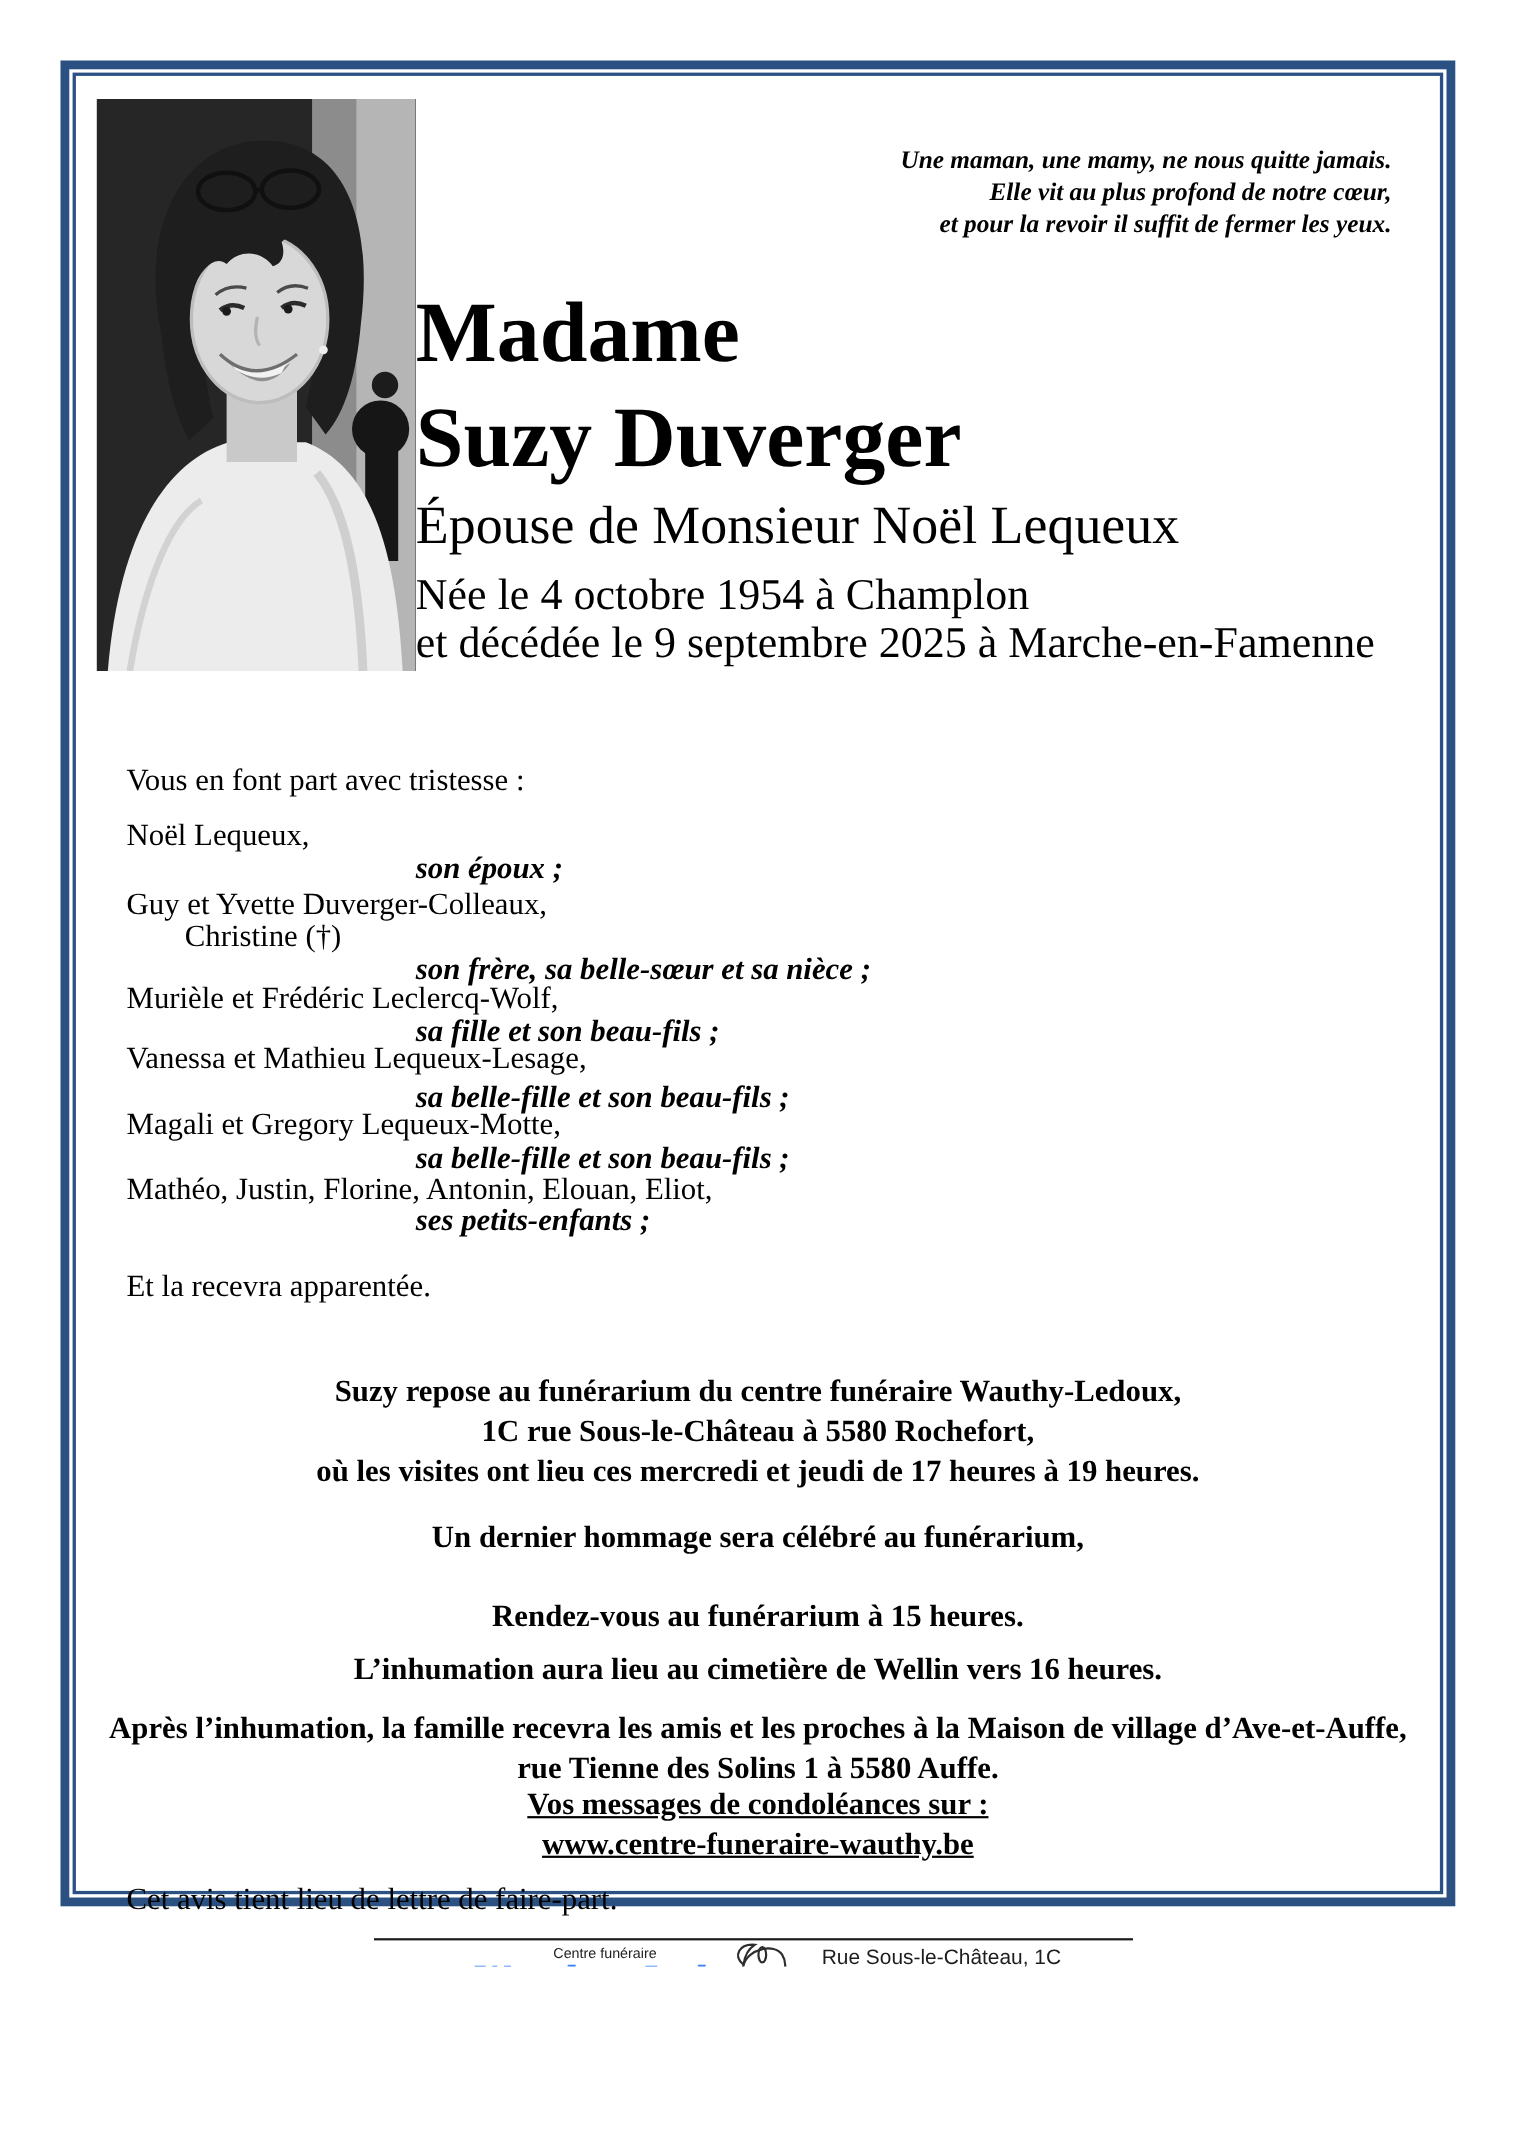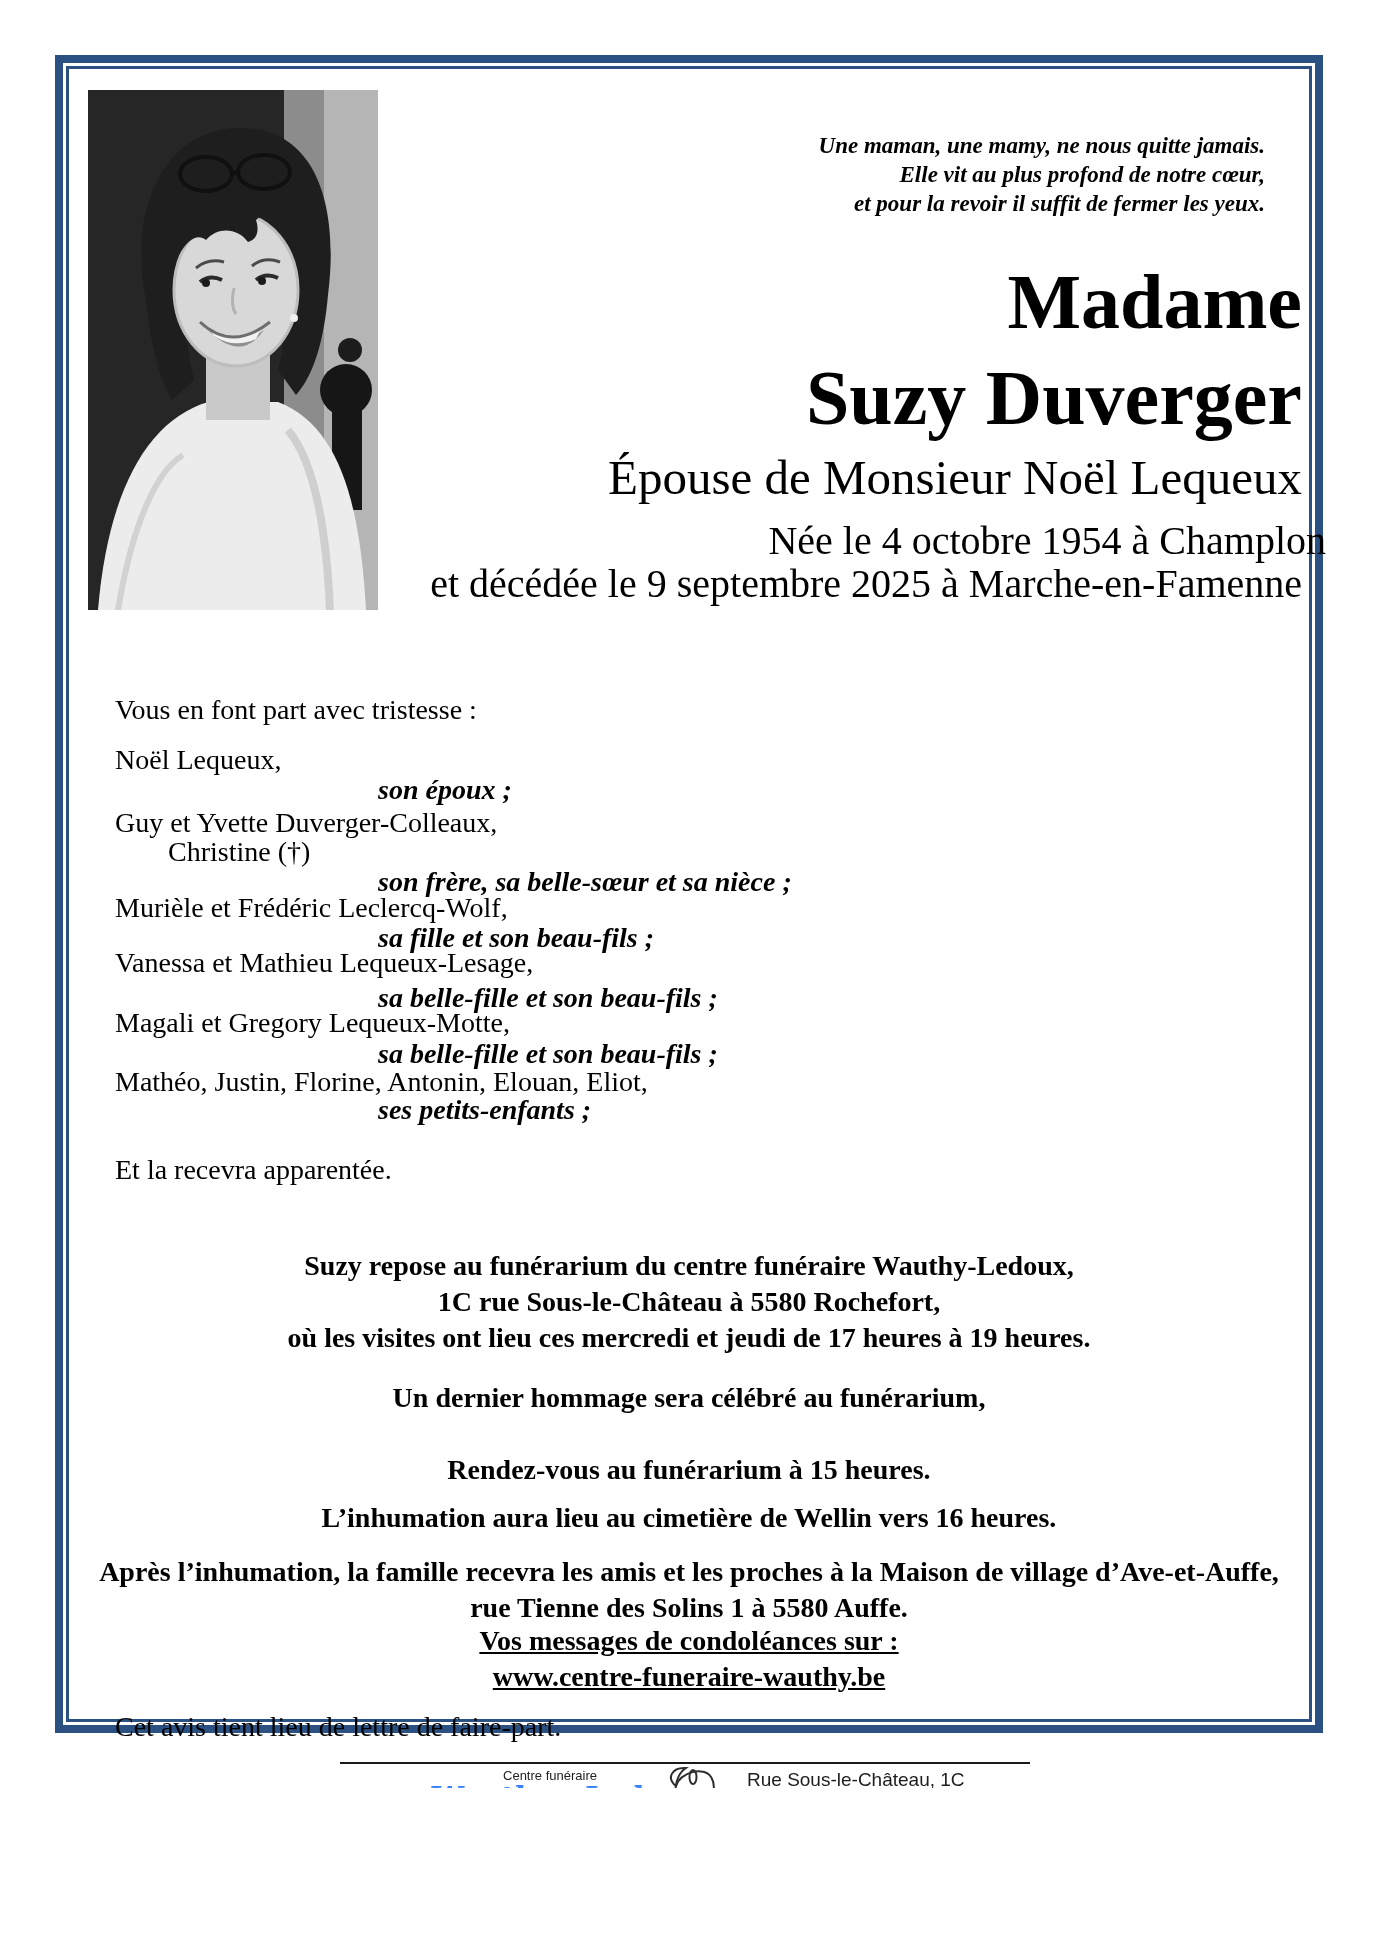--- a/index.html
+++ b/index.html
@@ -27,25 +27,25 @@
     overflow:hidden;background:#2a2a2a;
   }
   
   .quote{
     left:378px;right:113px;top:131px;
     text-align:right;
     font-size:23px;line-height:29px;
     font-weight:bold;font-style:italic;
   }
   
-  .hdr{left:390px;width:912px;text-align:right;}
+  .hdr{left:378px;width:912px;text-align:left;}
   .hdr-title{top:259px;font-size:78px;font-weight:bold;line-height:1.1;}
   .hdr-name{top:355px;font-size:78px;font-weight:bold;line-height:1.1;}
   .hdr-spouse{top:450px;font-size:49px;line-height:1.15;}
-  .hdr-born{top:518px;font-size:40px;line-height:1.15;margin-left:24px;}
+  .hdr-born{top:518px;font-size:40px;line-height:1.15;}
   .hdr-died{top:561px;font-size:40px;line-height:1.15;}
   
   .body-line{left:115px;font-size:28px;line-height:34px;}
   .indent{left:168px;}
   .relation{
     left:378px;right:113px;text-align:left;
     font-size:28px;line-height:34px;
     font-weight:bold;font-style:italic;
   }
   .cen{

